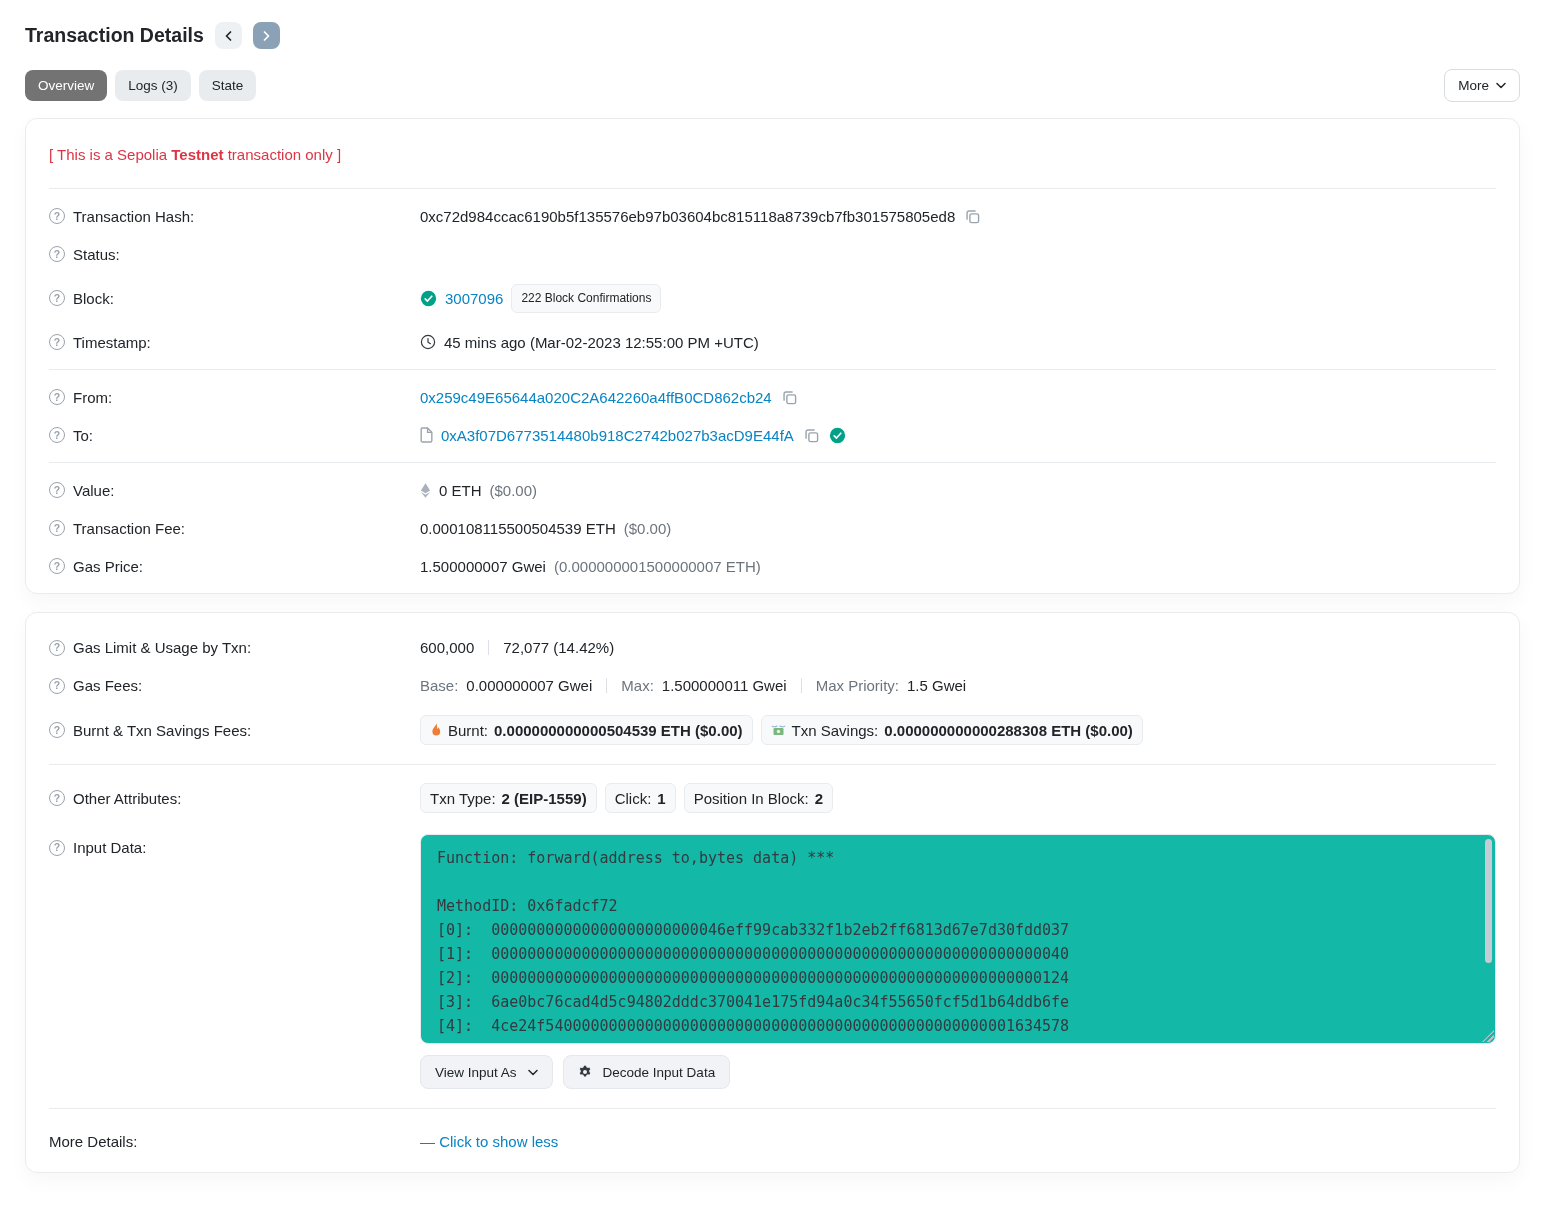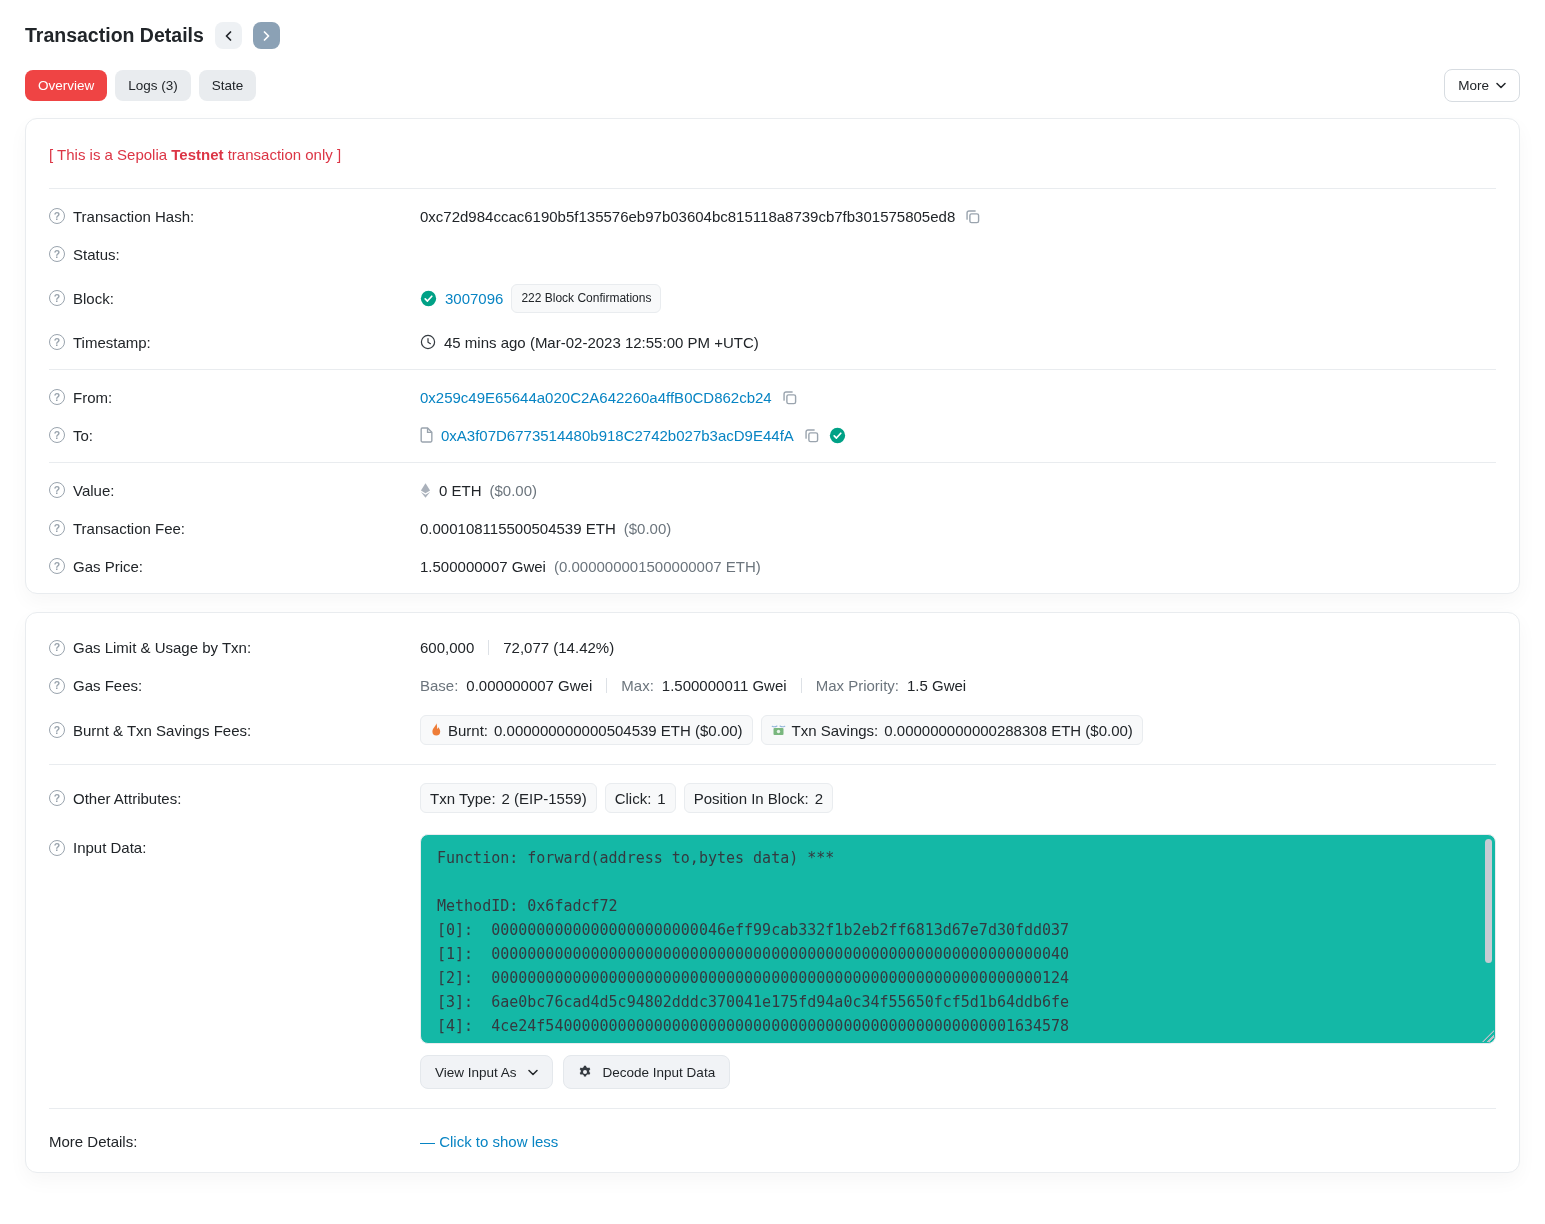--- a/index.html
+++ b/index.html
@@ -13,21 +13,21 @@
   .page-header { display:flex; align-items:center; gap:11px; padding:10px 0 20px; }
   .page-title { font-size:19.5px; font-weight:700; }
   .nav-btn { width:27px; height:27px; border:none; border-radius:8px; display:inline-flex;
              align-items:center; justify-content:center; cursor:pointer; padding:0; }
   .nav-btn.prev { background:#eef1f4; color:#212529; }
   .nav-btn.next { background:#8ba1b5; color:#fff; }
 
   .tabs-row { display:flex; align-items:center; gap:8px; margin:0 0 16px; }
   .tab { border:none; border-radius:8px; padding:8px 13px; font-size:13.5px; font-weight:500;
          background:#e9ecef; color:#212529; cursor:pointer; font-family:inherit; }
-  .tab.active { background:#ef4444; color:#fff;text-align:center; }
+  .tab.active { background:#737373; color:#fff;text-align:center; }
   .more-btn { margin-left:auto; display:inline-flex; align-items:center; gap:7px; background:#fff;
               border:1px solid #d7dce1; border-radius:8px; padding:8px 13px; font-size:13.5px;
               font-weight:500; color:#212529; cursor:pointer; font-family:inherit; }
 
   .card { background:#fff; border:1px solid #e9ecef; border-radius:12px; padding:8px 23px;
           margin-bottom:18px; box-shadow:0 8px 20px rgba(33,37,41,.035); }
 
   .banner { padding:19px 0 17px; color:#dc3545; }
   .banner b { font-weight:700; }
 
@@ -47,21 +47,21 @@
   .link { color:#0784c3; text-decoration:none; cursor:pointer; }
   .icon-btn { background:none; border:none; cursor:pointer; padding:0 2px;
               display:inline-flex; align-items:center; }
 
   .badge-success { display:inline-flex; align-items:center; gap:6px; background:rgba(0,161,134,.08);
                    border:1px solid rgba(0,161,134,.3); color:#00a186; border-radius:6px;
                    padding:5px 10px; font-size:12.5px; font-weight:500; }
   .badge-plain { display:inline-flex; align-items:center; gap:6px; background:#f8f9fa;
                  border:1px solid #e9ecef; border-radius:6px; padding:5.5px 9px;
                  font-size:15px; color:#212529; white-space:nowrap; }
-  .badge-plain .bv { font-weight:400; }
+  .badge-plain .bv { font-weight:700; }
   .confs { font-size:12px; font-weight:500; padding:6.5px 9px; }
 
   .vsep { width:1px; height:15px; background:#dde1e6; margin:0 6px; flex-shrink:0; }
 
   .input-box { position:relative; background:#14b8a6; border:1px solid #e9ecef; border-radius:8px;
                height:210px; overflow:hidden; }
   .input-box pre { font-family:"DejaVu Sans Mono","Liberation Mono",monospace; font-size:15px;
                    line-height:24px; color:#343a40; padding:11px 16px; white-space:pre; }
   .sb-thumb { position:absolute; top:4px; right:3px; width:7px; height:124px; border-radius:4px;
               background:#c6ccd3; cursor:pointer; }

